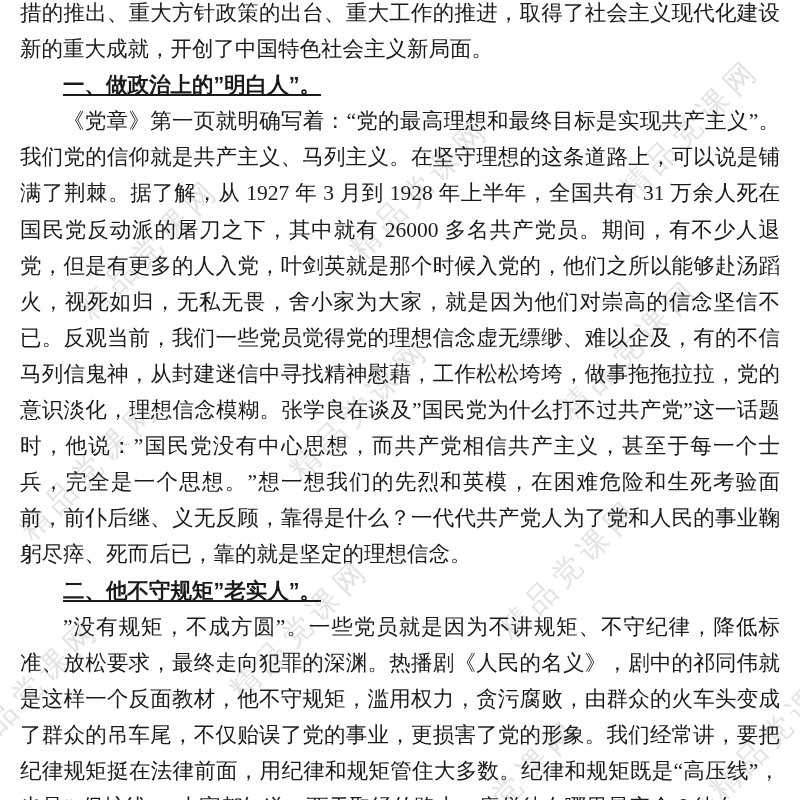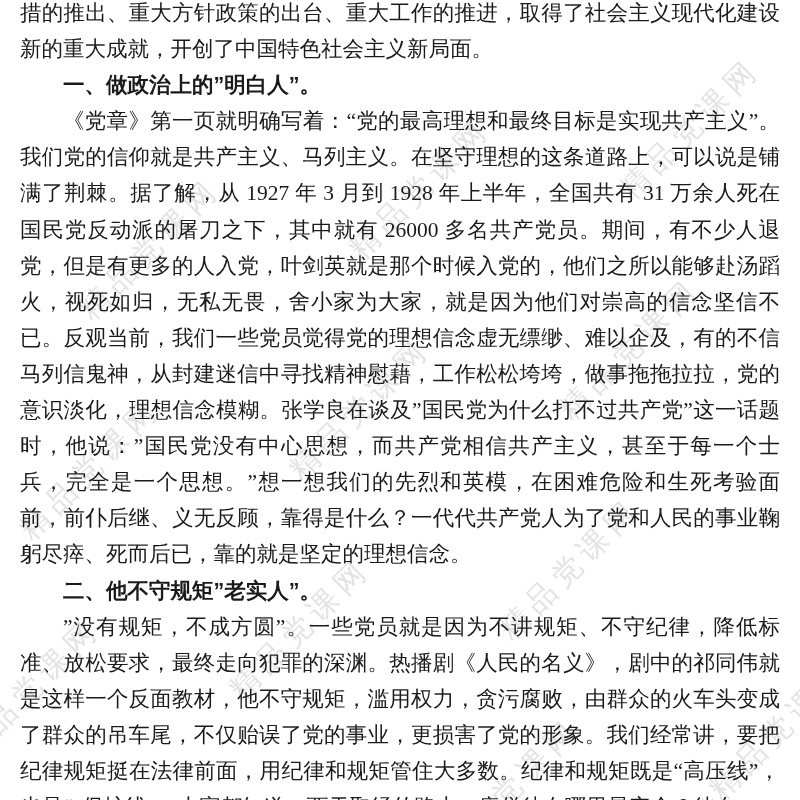--- a/index.html
+++ b/index.html
@@ -61,20 +61,21 @@
   .para.cont {
     text-indent: 0;
   }
   .heading {
     margin: 0;
     font-family: "Liberation Sans", "DejaVu Sans", sans-serif;
     font-weight: bold;
     font-size: 21.5px;
     line-height: 36.1px;
     text-indent: 2em;
+    text-decoration: underline;
   }
 </style>
 </head>
 <body>
 
 <div class="page">
 
   <div class="watermark-layer">
     <span class="wm">精品党课网</span>
     <span class="wm">精品党课网</span>

